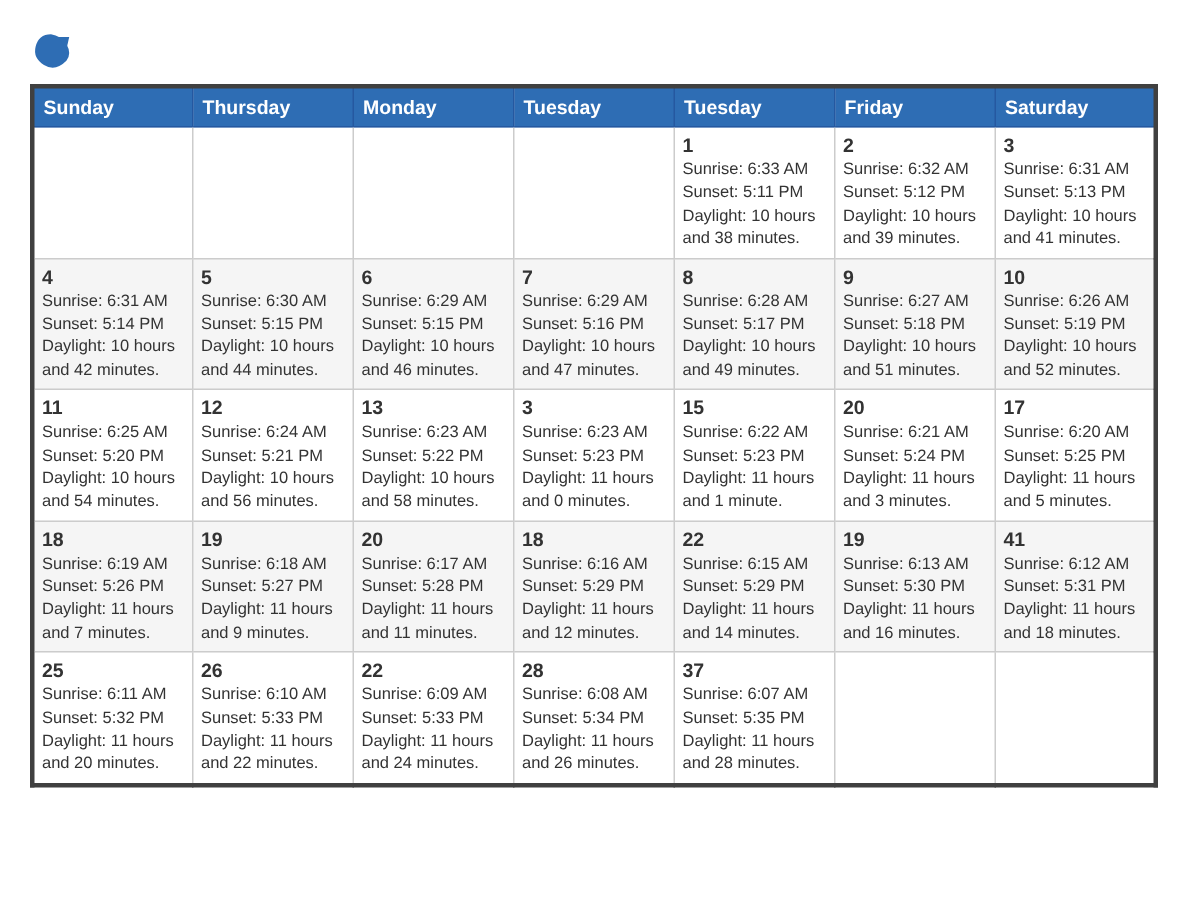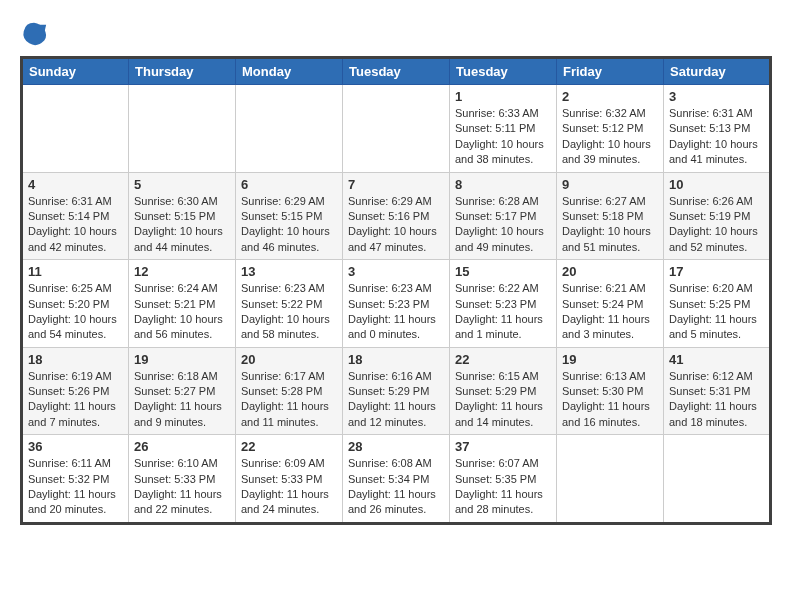--- a/index.html
+++ b/index.html
@@ -237,21 +237,21 @@
           <span class="day-number">19</span>
           <div class="day-info">Sunrise: 6:13 AM<br>Sunset: 5:30 PM<br>Daylight: 11 hours and 16 minutes.</div>
         </td>
         <td>
           <span class="day-number">41</span>
           <div class="day-info">Sunrise: 6:12 AM<br>Sunset: 5:31 PM<br>Daylight: 11 hours and 18 minutes.</div>
         </td>
       </tr>
       <tr>
         <td>
-          <span class="day-number">36</span>
+          <span class="day-number">25</span>
           <div class="day-info">Sunrise: 6:11 AM<br>Sunset: 5:32 PM<br>Daylight: 11 hours and 20 minutes.</div>
         </td>
         <td>
           <span class="day-number">26</span>
           <div class="day-info">Sunrise: 6:10 AM<br>Sunset: 5:33 PM<br>Daylight: 11 hours and 22 minutes.</div>
         </td>
         <td>
           <span class="day-number">22</span>
           <div class="day-info">Sunrise: 6:09 AM<br>Sunset: 5:33 PM<br>Daylight: 11 hours and 24 minutes.</div>
         </td>

